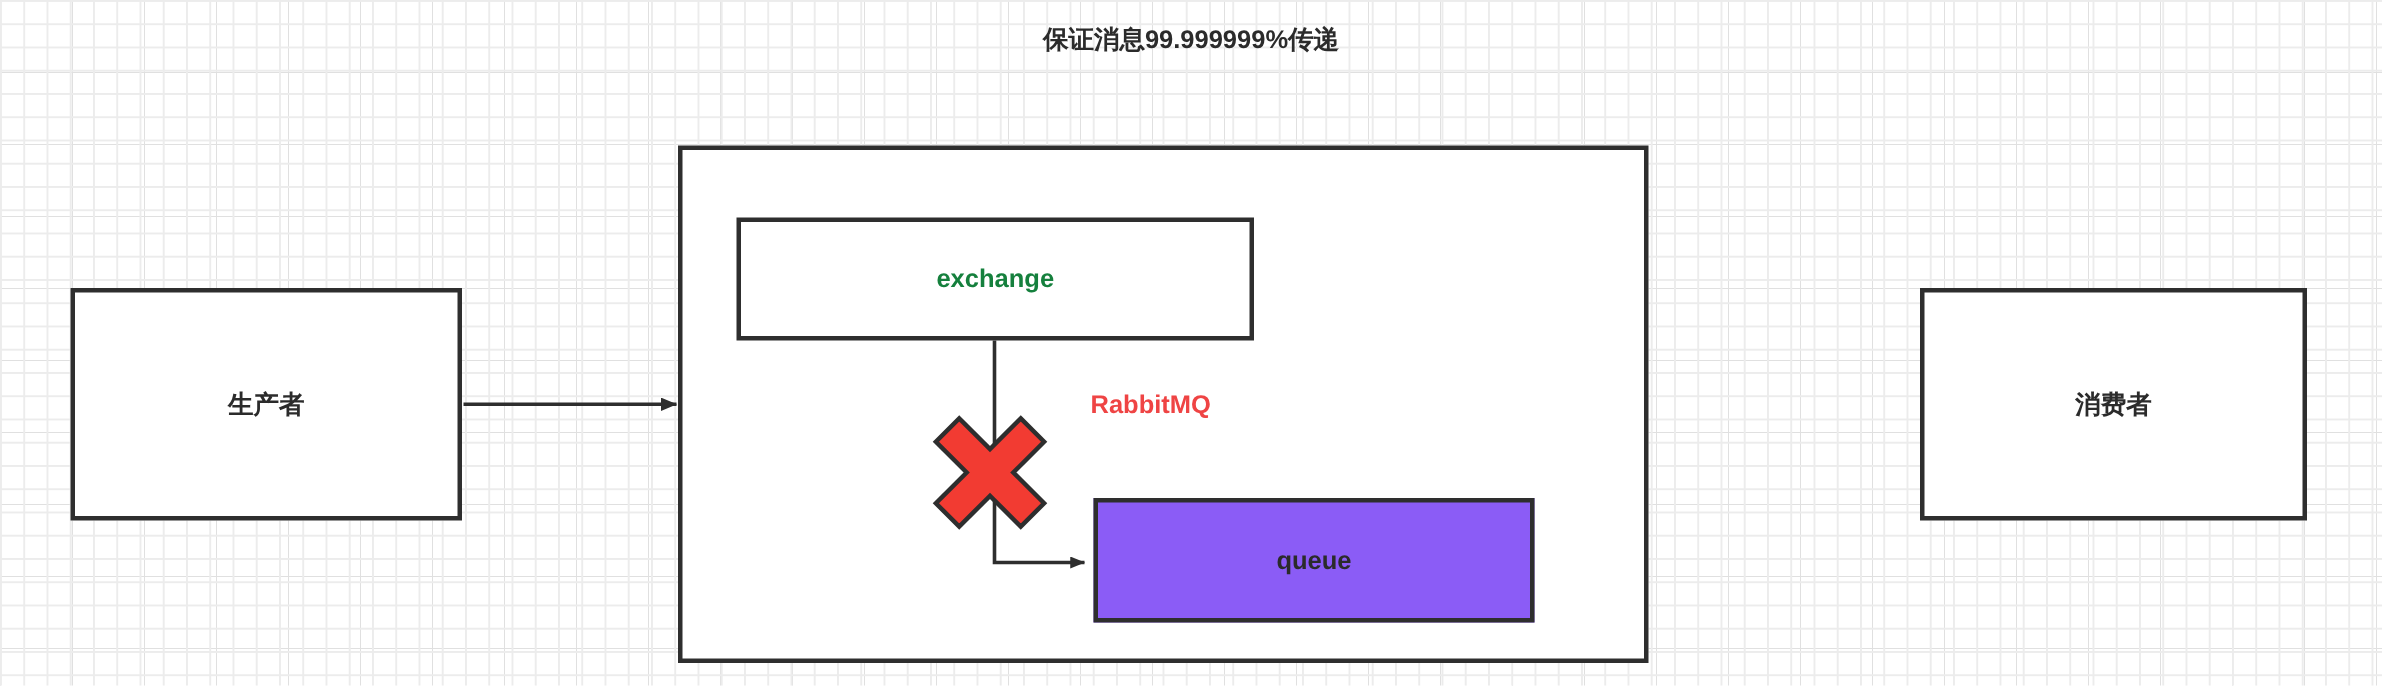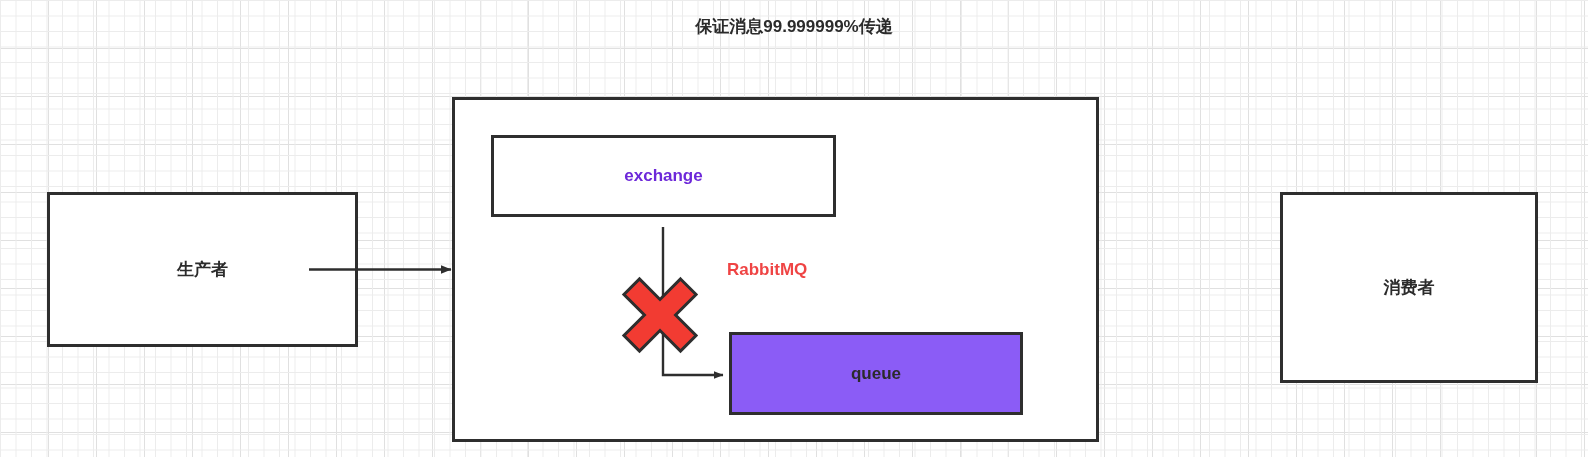--- a/index.html
+++ b/index.html
@@ -52,30 +52,30 @@
     display: flex;
     align-items: center;
     justify-content: center;
     color: #2b2b2b;
     font-weight: bold;
   }
 
   #producer-box {
     left: 47px;
     top: 192px;
-    width: 311px;
+    width: 261px;
     height: 155px;
     font-size: 17px;
   }
 
   #consumer-box {
     left: 1280px;
     top: 192px;
     width: 258px;
-    height: 191px;
+    height: 155px;
     font-size: 17px;
   }
 
   #rabbitmq-box {
     left: 452px;
     top: 97px;
     width: 647px;
     height: 345px;
     display: block;
   }
@@ -85,32 +85,32 @@
     left: 272px;
     top: 160px;
     font-size: 17px;
     font-weight: bold;
     color: #ef4444;
     white-space: nowrap;
   }
 
   #exchange-box {
     left: 36px;
-    top: 35px;
+    top: 45px;
     width: 345px;
     height: 82px;
     font-size: 17px;
     position: absolute;
     box-sizing: border-box;
     border: 3px solid #2e2e2e;
     background: #ffffff;
     display: flex;
     align-items: center;
     justify-content: center;
-    color: #6d28d9;
+    color: #15803d;
     font-weight: bold;
   }
 
   #queue-box {
     left: 274px;
     top: 232px;
     width: 294px;
     height: 83px;
     font-size: 17px;
     position: absolute;

